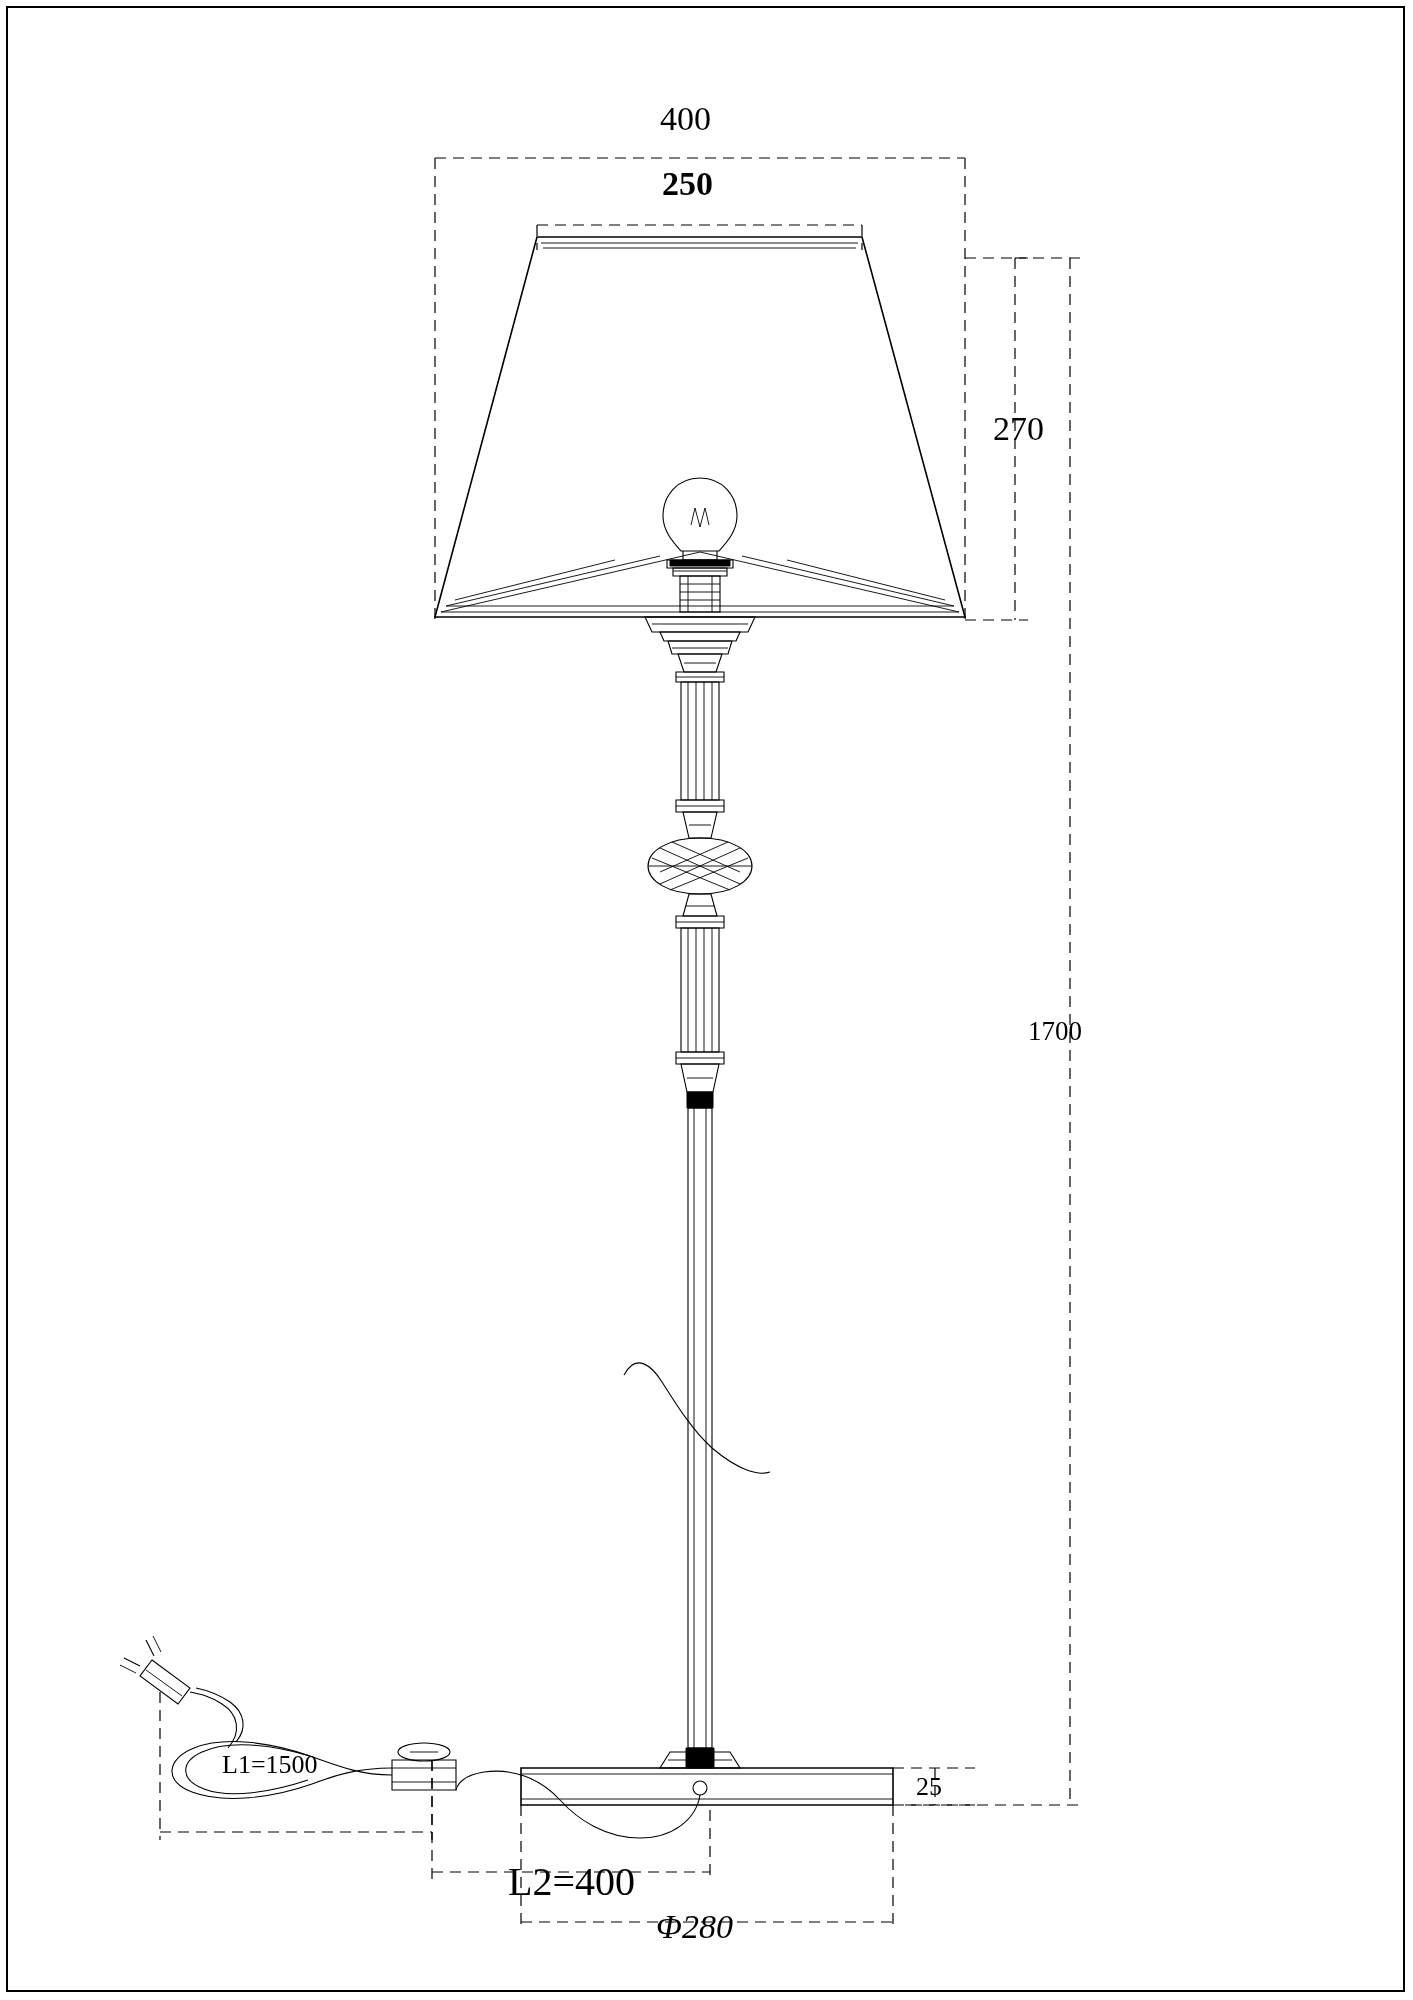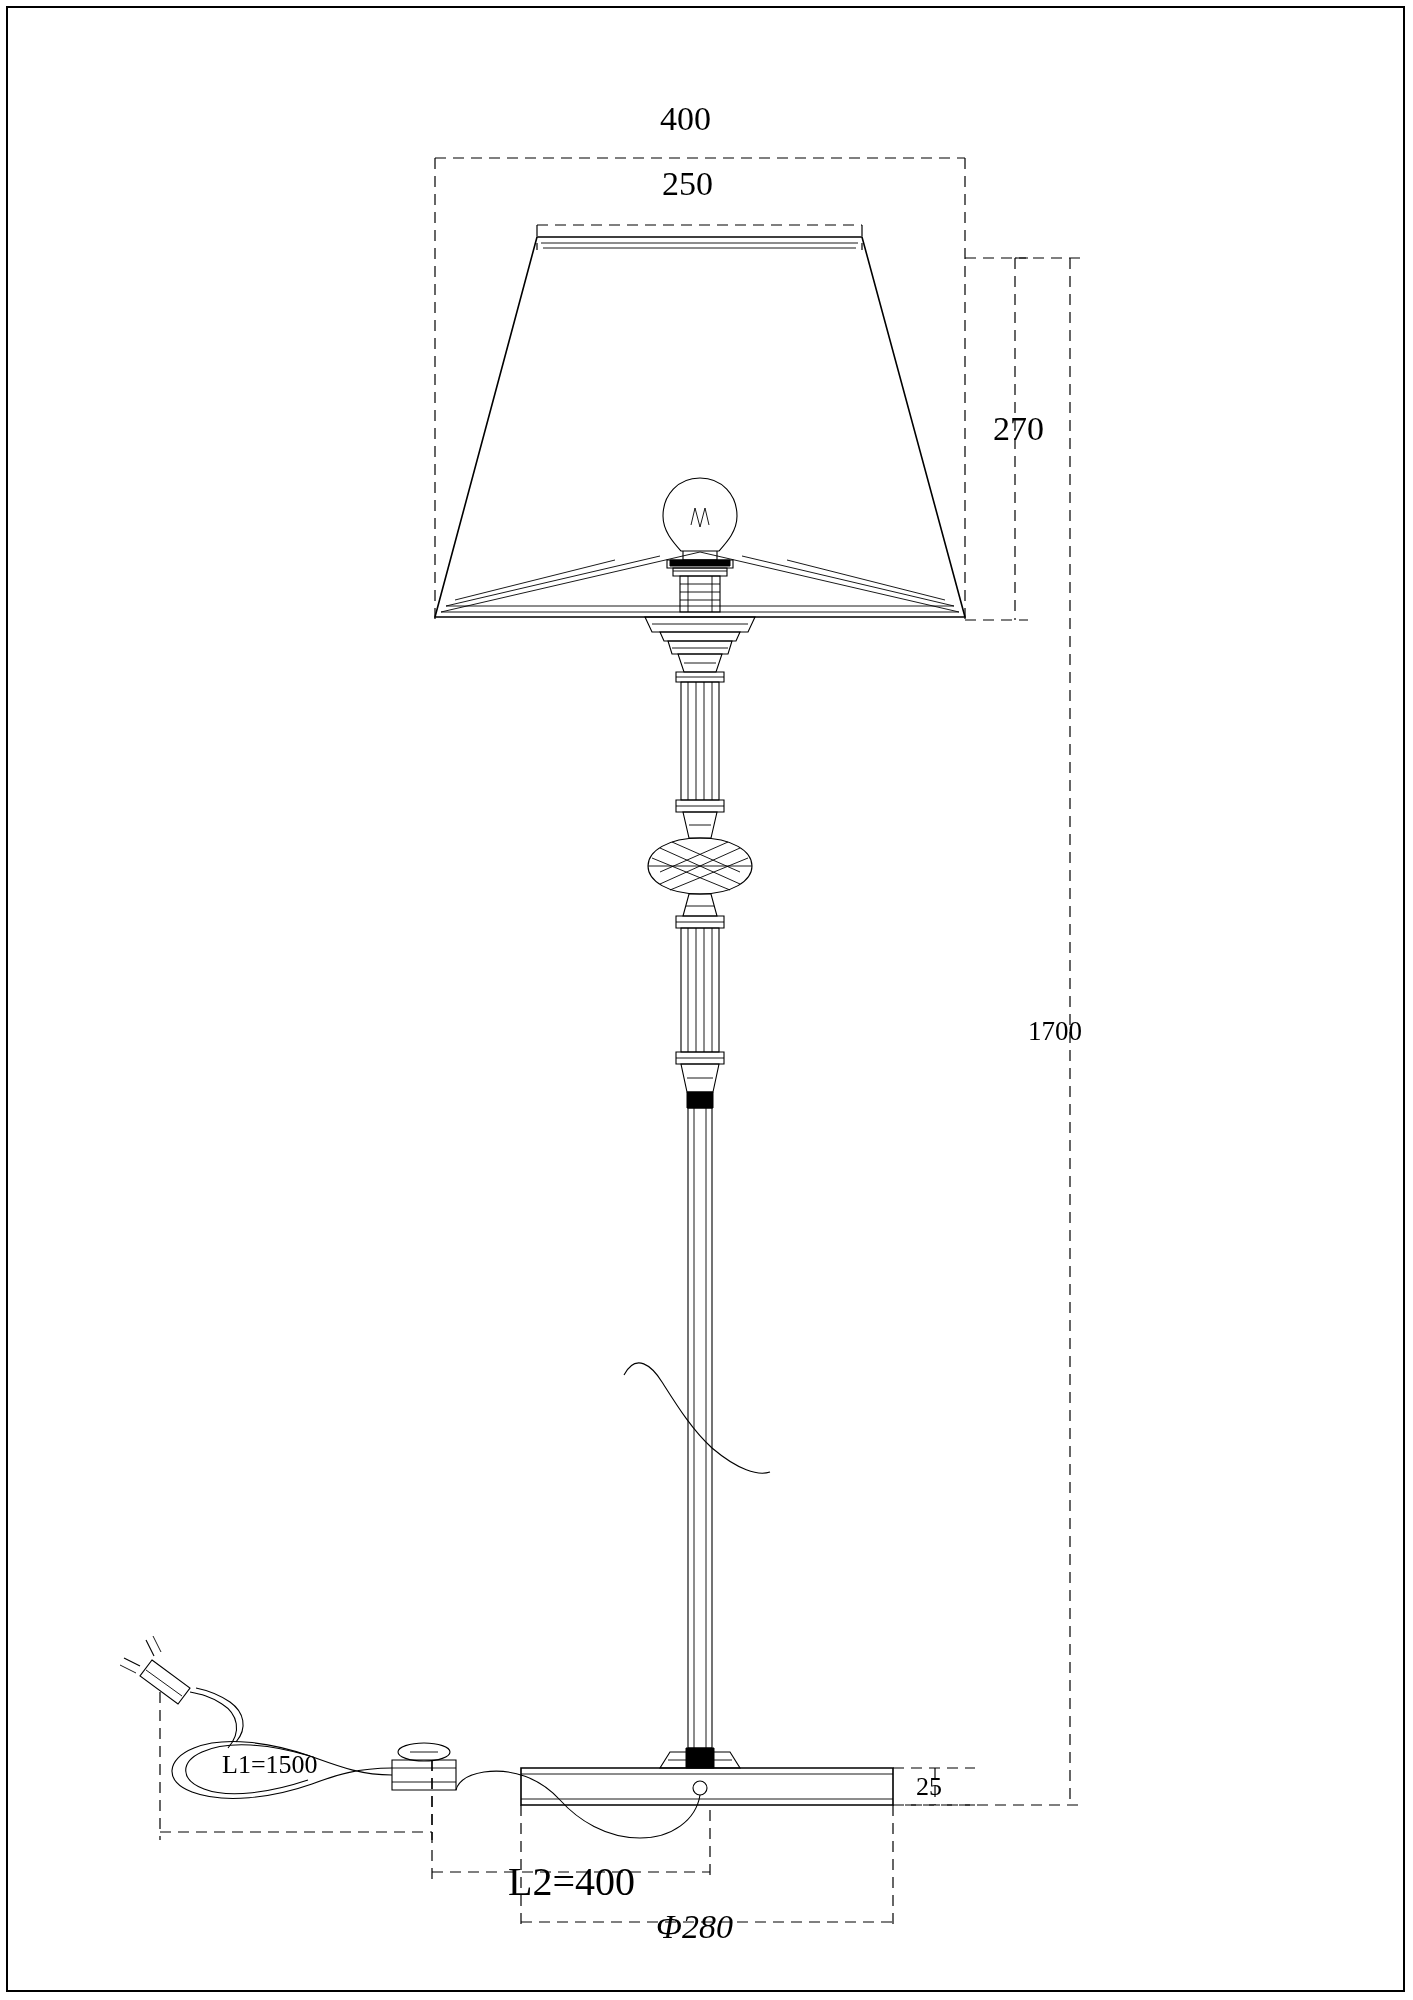--- a/index.html
+++ b/index.html
@@ -231,21 +231,21 @@
       <path class="solid-thin" d="M154 1656 L146 1640"></path>
       <path class="solid-thin" d="M140 1666 L124 1658"></path>
       <path class="hair" d="M161 1652 L153 1636"></path>
       <path class="hair" d="M136 1673 L120 1665"></path>
     </g>
 
   </svg>
 
   <div class="dim-text" style="left:660px; top:100px; font-size:34px;">400</div>
 
-  <div class="dim-text" style="left:662px; top:165px; font-size:34px;">250</div>
+  <div class="dim-text" style="left:662px; top:165px; font-size:34px;font-weight:bold;">250</div>
 
   <div class="dim-text" style="left:993px; top:410px; font-size:34px;">270</div>
 
   <div class="dim-text" style="left:1028px; top:1016px; font-size:27px;">1700</div>
 
   <div class="dim-text" style="left:916px; top:1772px; font-size:26px;text-align:center;">25</div>
 
   <div class="dim-text" style="left:656px; top:1908px; font-size:34px;font-style:italic;">Φ280</div>
 
   <div class="dim-text" style="left:508px; top:1858px; font-size:40px;">L2=400</div>

